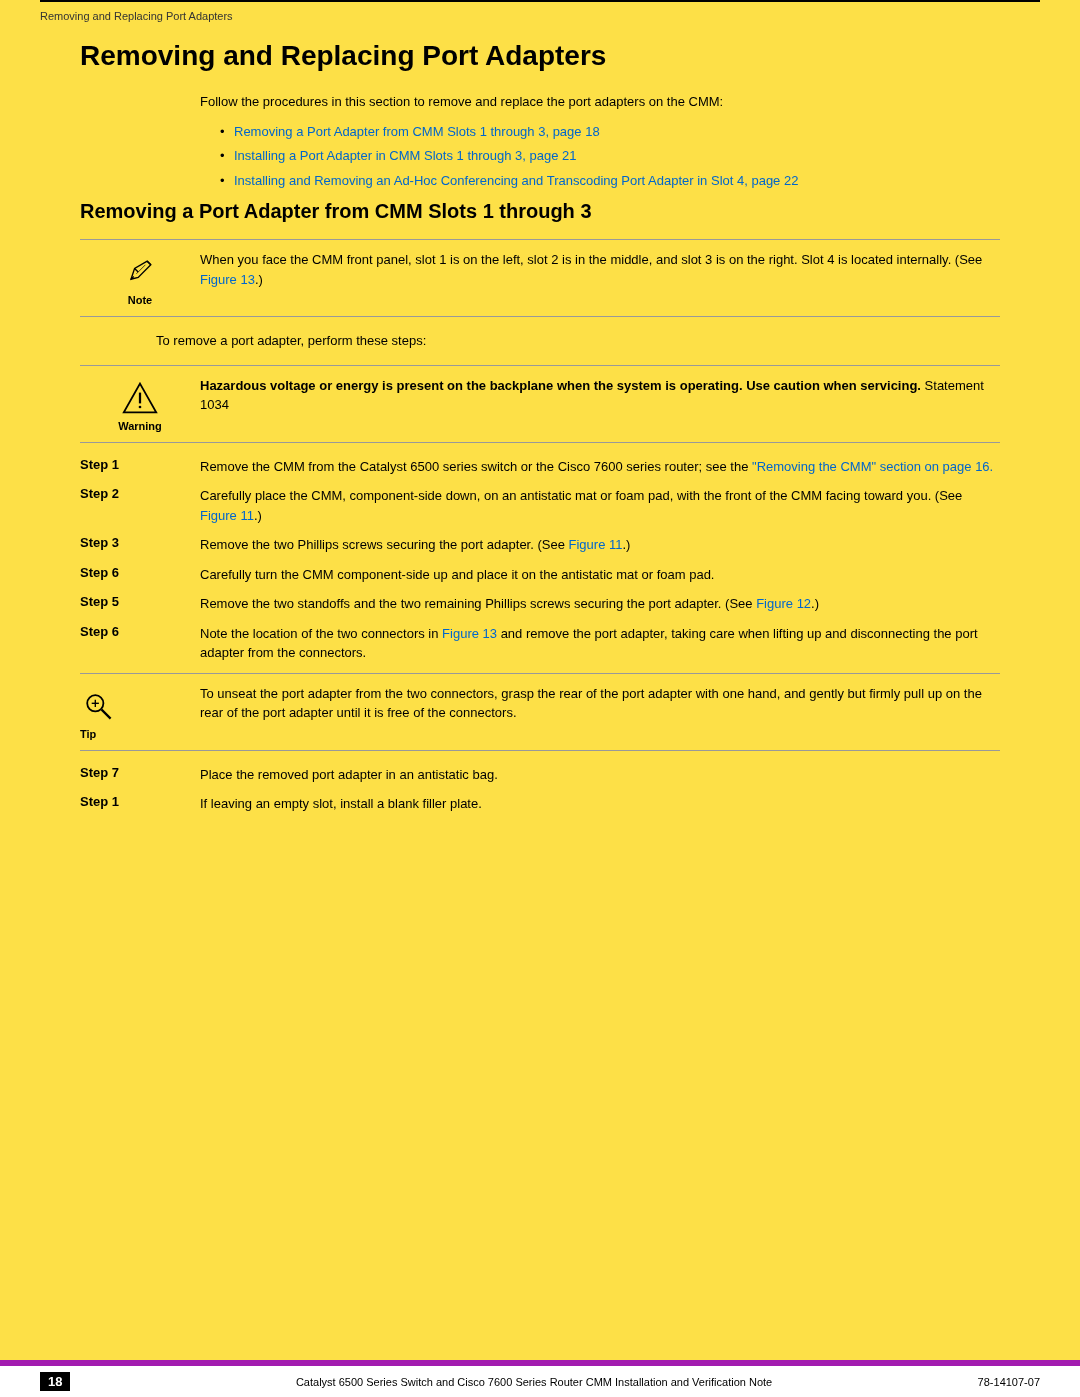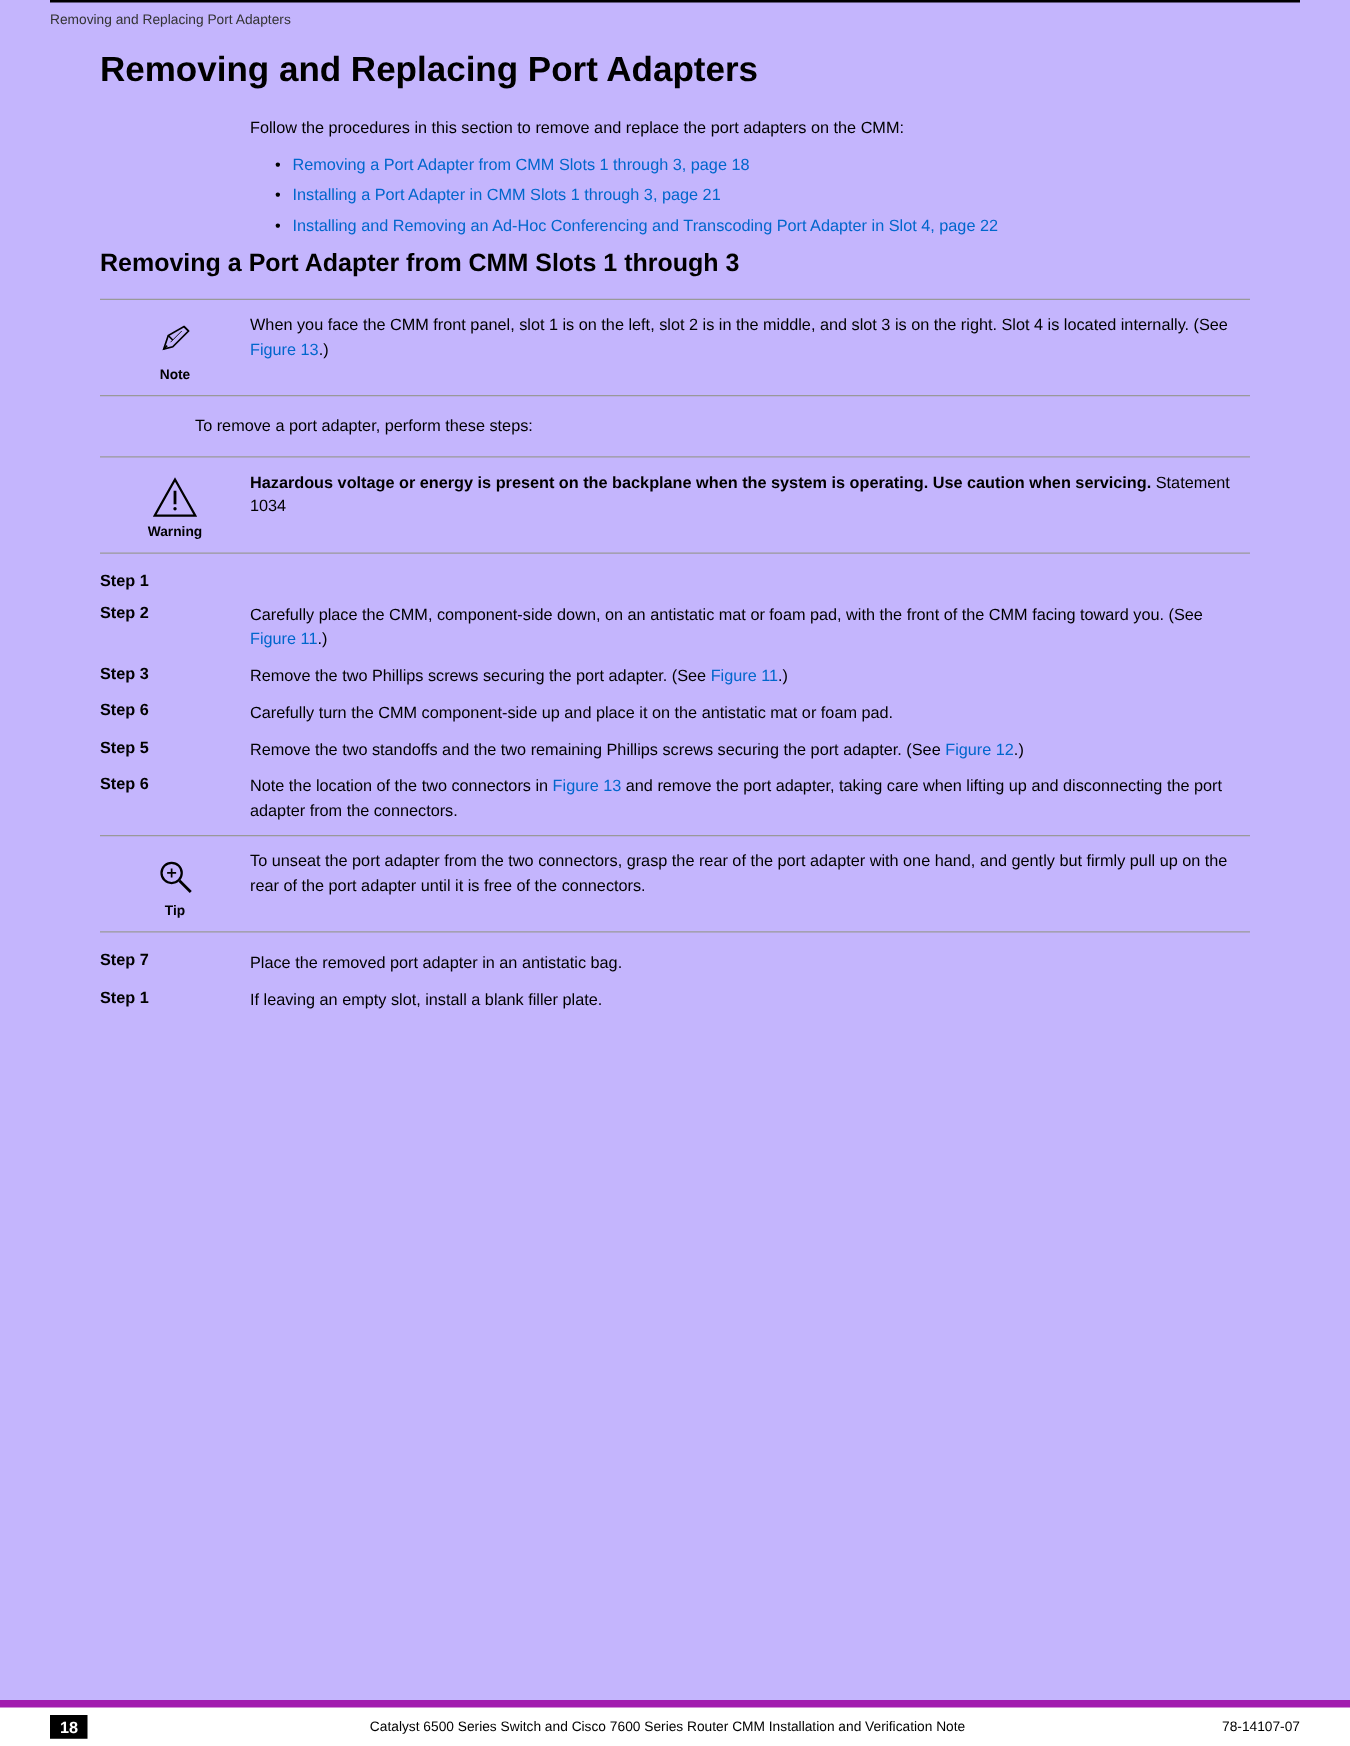--- a/index.html
+++ b/index.html
@@ -9,21 +9,21 @@
       color: #000;
       background: #fff;
       width: 1080px;
       min-height: 1397px;
       position: relative;
     }
 
     .page-wrapper {
       width: 1080px;
       min-height: 1397px;
-      background: #c4b5fd;
+      background: #fde047;
       position: relative;
       padding: 0;
     }
 
     
     .top-rule {
       border-top: 2px solid #000;
       margin: 0 40px;
       padding-top: 4px;
     }
@@ -159,21 +159,20 @@
       border-top: 1px solid #999;
       border-bottom: 1px solid #999;
       padding: 10px 0;
       margin-bottom: 14px;
     }
 
     .tip-icon-col {
       width: 120px;
       display: flex;
       flex-direction: column;
-      align-items: center;
       padding-top: 4px;
       flex-shrink: 0;
     }
 
     .tip-label {
       font-size: 11px;
       font-weight: bold;
       margin-top: 4px;
     }
 
@@ -328,20 +327,23 @@
       </div>
       <div class="warning-content">
         <strong>Hazardous voltage or energy is present on the backplane when the system is operating. Use caution when servicing.</strong> <span>Statement 1034</span>
       </div>
     </div>
 
     <div>
 
       <div class="step-row">
         <span class="step-label">Step 1</span>
+        <div class="step-content">
+          Remove the CMM from the Catalyst 6500 series switch or the Cisco 7600 series router; see the <a href="#">"Removing the CMM" section on page 16.</a>
+        </div>
       </div>
 
       <div class="step-row">
         <span class="step-label">Step 2</span>
         <div class="step-content">
           Carefully place the CMM, component-side down, on an antistatic mat or foam pad, with the front of the CMM facing toward you. (See <a href="#">Figure 11</a>.)
         </div>
       </div>
 
       <div class="step-row">

